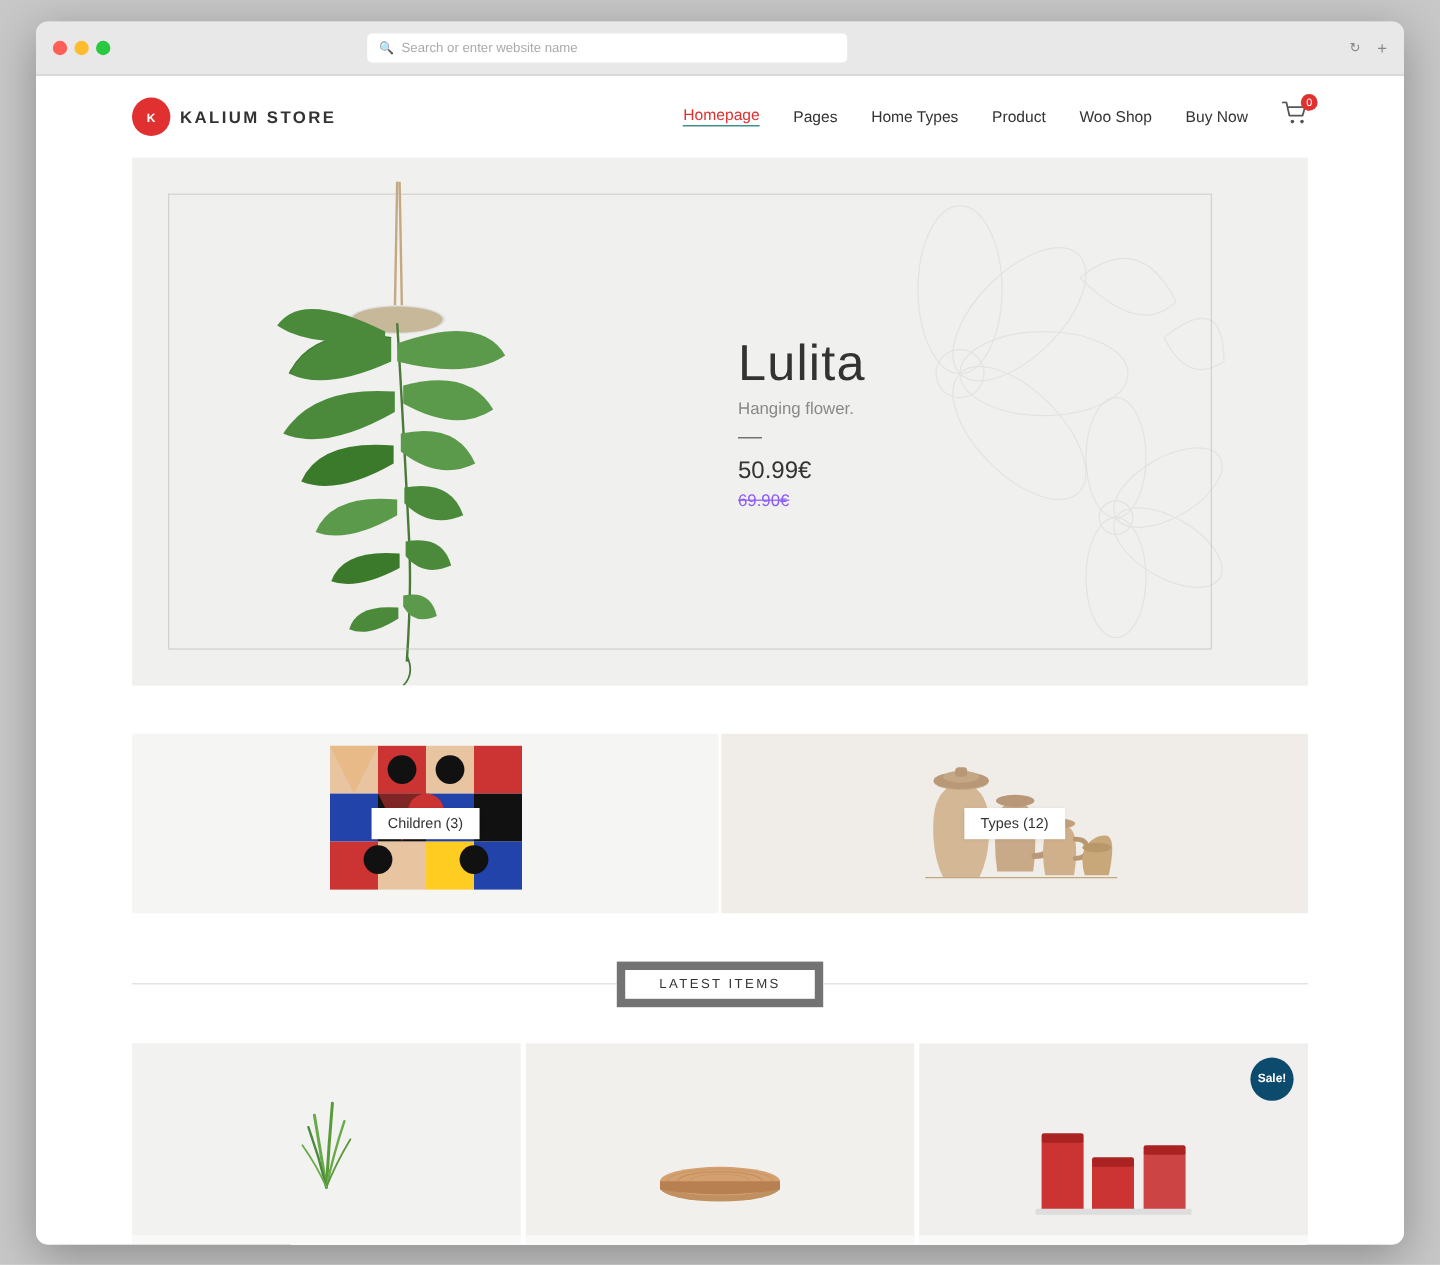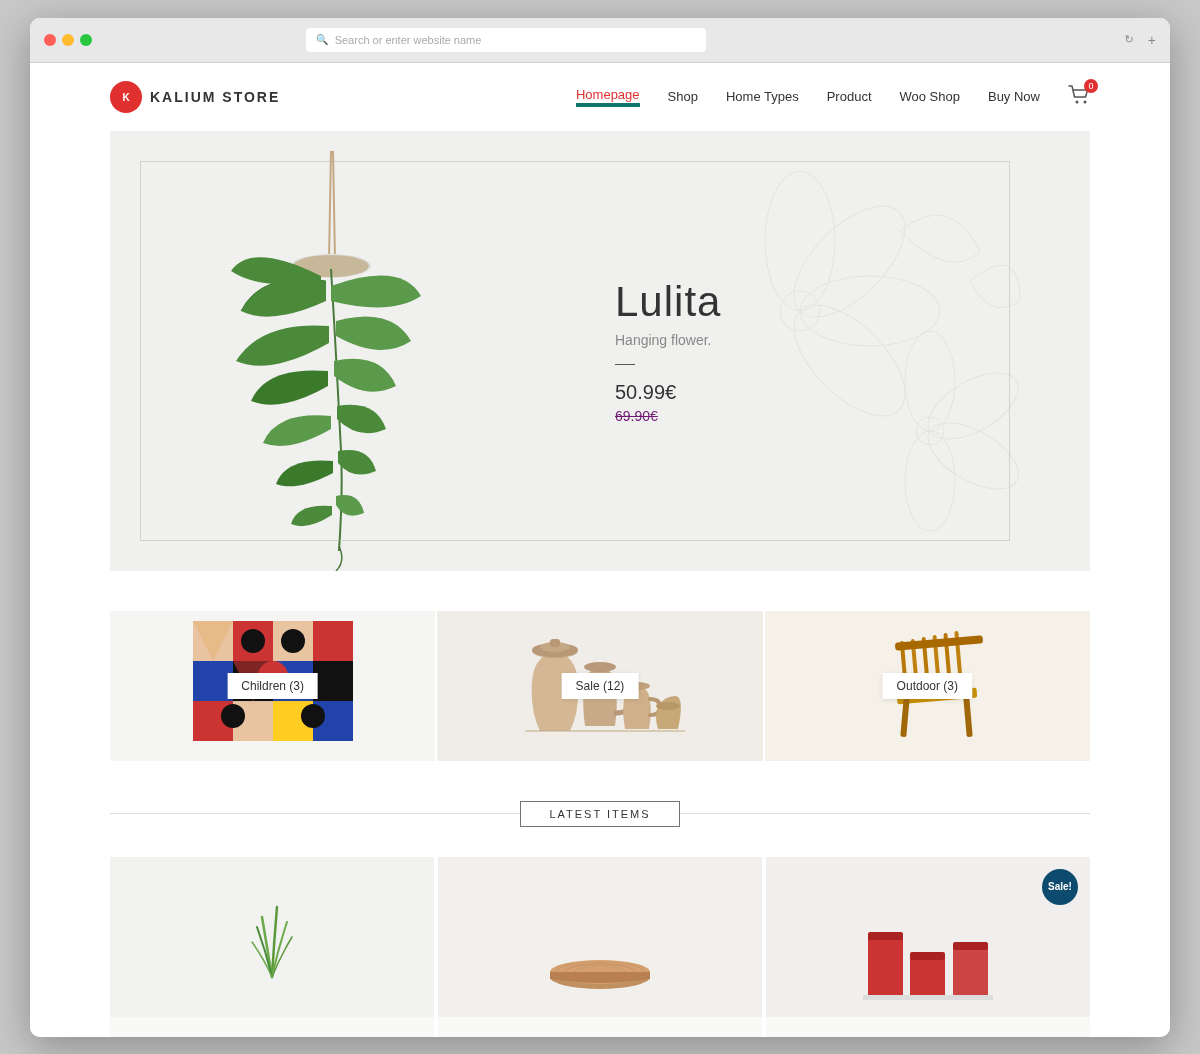--- a/index.html
+++ b/index.html
@@ -109,21 +109,21 @@
       gap: 28px;
     }
     .nav-item {
       font-size: 13px;
       color: #333;
       text-decoration: none;
       cursor: pointer;
     }
     .nav-item.active {
       color: #e03030;
-      border-bottom: 4px solid #0f766e;
+      border-bottom: 1px solid #0f766e;
       padding-bottom: 1px;
     }
     .cart-icon-wrapper {
       position: relative;
       cursor: pointer;
     }
     .cart-badge {
       position: absolute;
       top: -6px;
       right: -8px;
@@ -194,21 +194,21 @@
       background: #555;
       margin: 16px 0;
     }
     .hero-price-new {
       font-size: 20px;
       color: #333;
       font-weight: 400;
     }
     .hero-price-old {
       font-size: 14px;
-      color: #701a75;
+      color: #8b5cf6;
       text-decoration: line-through;
       margin-top: 4px;
     }
 
     
     .categories-section {
       display: flex;
       gap: 0;
       margin: 0 80px 40px;
     }
@@ -269,21 +269,21 @@
       display: flex;
       align-items: center;
       margin-bottom: 30px;
     }
     .latest-line {
       flex: 1;
       height: 1px;
       background: #ddd;
     }
     .latest-title-box {
-      border: 1px solid #737373;
+      border: 7px solid #737373;
       padding: 6px 28px;
       margin: 0 0;
       font-size: 11px;
       letter-spacing: 2px;
       color: #333;
       text-transform: uppercase;
     }
 
     
     .products-grid {
@@ -343,21 +343,21 @@
         <div class="logo-icon">
           <svg width="20" height="20" viewBox="0 0 20 20">
             <circle cx="10" cy="10" r="9" fill="#e03030"></circle>
             <text x="10" y="14" text-anchor="middle" fill="white" font-size="10" font-weight="bold">K</text>
           </svg>
         </div>
         <span class="logo-text">KALIUM STORE</span>
       </div>
       <nav class="site-nav">
         <a class="nav-item active">Homepage</a>
-        <a class="nav-item">Shop</a>
+        <a class="nav-item">Pages</a>
         <a class="nav-item">Home Types</a>
         <a class="nav-item">Product</a>
         <a class="nav-item">Woo Shop</a>
         <a class="nav-item">Buy Now</a>
         <div class="cart-icon-wrapper">
           <svg width="22" height="20" viewBox="0 0 22 20" fill="none">
             <path d="M1 1h3l2.5 11h11l2-7H6" stroke="#555" stroke-width="1.5" stroke-linecap="round" stroke-linejoin="round"></path>
             <circle cx="9" cy="17" r="1.5" fill="#555"></circle>
             <circle cx="17" cy="17" r="1.5" fill="#555"></circle>
           </svg>
@@ -494,47 +494,24 @@
 
             <path d="M140,78 Q150,78 150,86 Q150,94 140,94" stroke="#b89870" stroke-width="4" fill="none" stroke-linecap="round"></path>
 
             <path d="M148,108 Q144,95 148,85 Q155,75 165,75 Q175,75 168,108Z" fill="#c8a878"></path>
             <ellipse cx="158" cy="85" rx="12" ry="4" fill="#b89868"></ellipse>
 
             <line x1="15" y1="110" x2="175" y2="110" stroke="#c0a880" stroke-width="1"></line>
           </svg>
         </div>
         <div class="category-label">
-          <span>Sale</span> (<span>12</span>)
-        </div>
-      </div>
-
-      <div class="category-card">
-        <div class="cat-outdoor-img">
-          <svg width="180" height="130" viewBox="0 0 180 130" xmlns="http://www.w3.org/2000/svg">
-
-            <rect x="60" y="70" width="80" height="10" rx="2" fill="#c8900a" transform="rotate(-5, 100, 75)"></rect>
-
-            <rect x="65" y="20" width="4" height="52" rx="2" fill="#b87808" transform="rotate(-5, 67, 46)"></rect>
-            <rect x="76" y="18" width="4" height="54" rx="2" fill="#c08010" transform="rotate(-5, 78, 45)"></rect>
-            <rect x="87" y="16" width="4" height="56" rx="2" fill="#b87808" transform="rotate(-5, 89, 44)"></rect>
-            <rect x="98" y="14" width="4" height="58" rx="2" fill="#c08010" transform="rotate(-5, 100, 43)"></rect>
-            <rect x="109" y="12" width="4" height="60" rx="2" fill="#b87808" transform="rotate(-5, 111, 42)"></rect>
-            <rect x="120" y="10" width="4" height="62" rx="2" fill="#c08010" transform="rotate(-5, 122, 41)"></rect>
-
-            <rect x="65" y="76" width="6" height="40" rx="2" fill="#a06808" transform="rotate(5, 68, 96)"></rect>
-            <rect x="128" y="76" width="6" height="40" rx="2" fill="#a06808" transform="rotate(-5, 131, 96)"></rect>
-
-            <rect x="58" y="18" width="88" height="8" rx="3" fill="#a86800" transform="rotate(-5, 102, 22)"></rect>
-          </svg>
-        </div>
-        <div class="category-label">
-          <span>Outdoor</span> (<span>3</span>)
-        </div>
-      </div>
+          <span>Types</span> (<span>12</span>)
+        </div>
+      </div>
+
     </section>
 
     <section class="latest-section">
       <div class="latest-header">
         <div class="latest-line"></div>
         <div class="latest-title-box">LATEST ITEMS</div>
         <div class="latest-line"></div>
       </div>
 
       <div class="products-grid">

